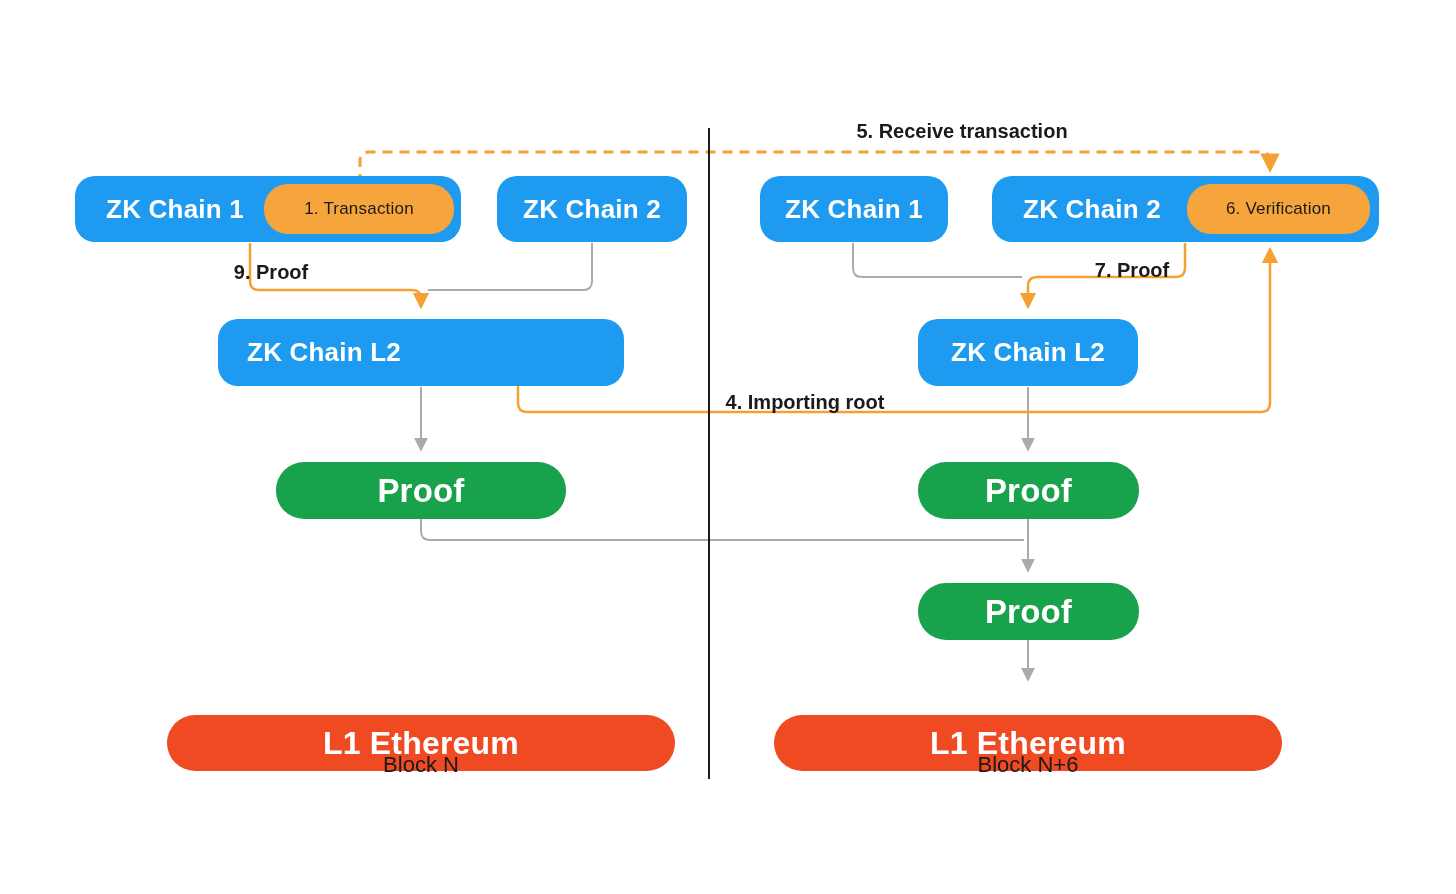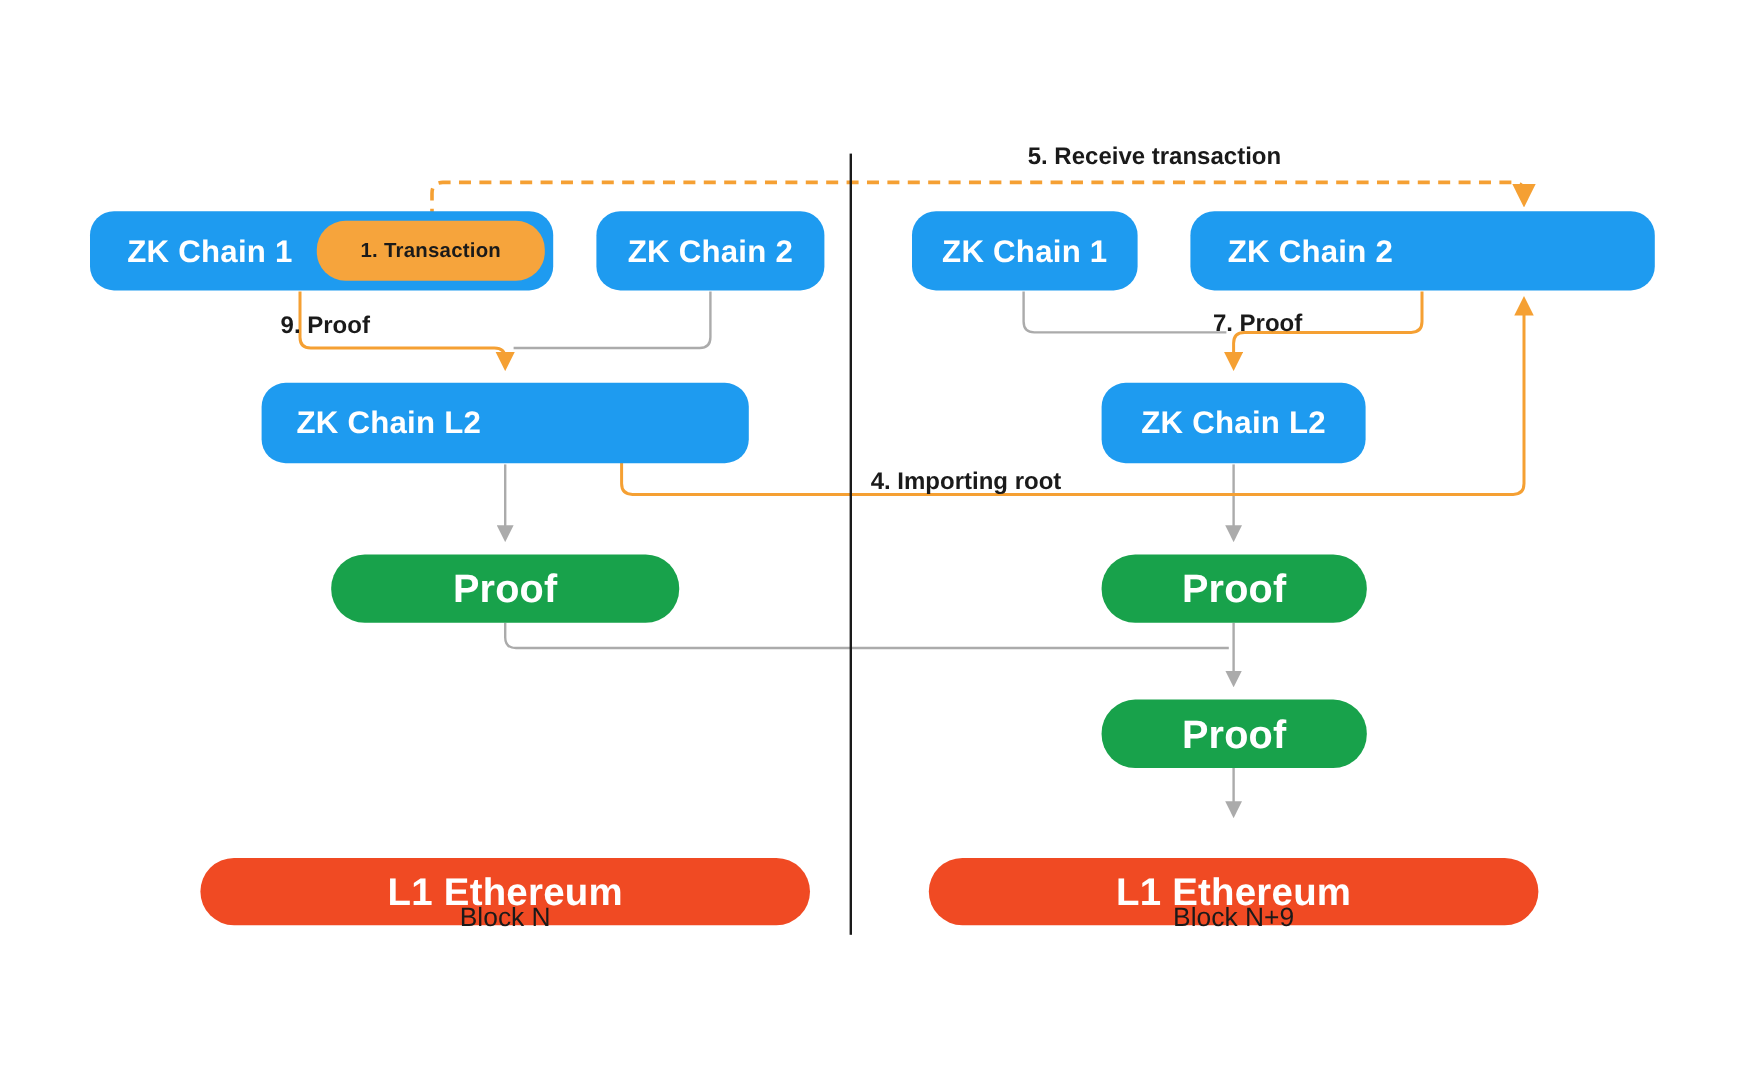--- a/index.html
+++ b/index.html
@@ -13,21 +13,21 @@
   .canvas{position:relative;width:1456px;height:894px;background:#fff;overflow:hidden;}
   .edges{position:absolute;left:0;top:0;z-index:1;}
   .divider{position:absolute;z-index:1;background:var(--divider);}
   .pill{position:absolute;z-index:2;display:flex;align-items:center;justify-content:center;
         color:var(--text-light);font-size:26px;font-weight:600;letter-spacing:.2px;text-align:center;}
   .pill.blue{background:var(--blue);border-radius:20px;}
   .pill.green{background:var(--green);border-radius:28px;font-size:33px;}
   .pill.red{background:var(--red);border-radius:28px;font-size:32px;margin-top:24px;}
   .pill .sub-label{position:absolute;left:0;top:0;bottom:0;display:flex;align-items:center;justify-content:center;}
   .badge{position:absolute;background:var(--orange);border-radius:24px;color:var(--text-dark);
-         font-size:17px;font-weight:700;display:flex;align-items:center;justify-content:center;z-index:3;}
+         font-size:17px;font-weight:400;display:flex;align-items:center;justify-content:center;z-index:3;}
   .edge-label{position:absolute;z-index:3;color:var(--text-dark);font-size:20px;font-weight:700;
               transform:translate(-50%,-50%);white-space:nowrap;text-align:center;}
   .caption{position:absolute;z-index:3;color:var(--text-dark);font-size:22px;font-weight:400;
            transform:translate(-50%,-50%);white-space:nowrap;}
   path.orange{stroke:var(--orange-line);stroke-width:2.5;fill:none;}
   path.gray{stroke:var(--gray-line);stroke-width:2;fill:none;}
   path.dashed{stroke-dasharray:10 7;stroke-width:3;}
   .mo{fill:var(--orange-line);} .mg{fill:var(--gray-line);}
 </style>
 </head>
@@ -83,38 +83,39 @@
   </div>
 
   <span class="caption" style="left:421px;top:765px;">Block N</span>
 
   <div class="pill blue" style="left:760px;top:176px;width:188px;height:66px;">
     <span>ZK Chain 1</span>
   </div>
 
   <div class="pill blue" style="left:992px;top:176px;width:387px;height:66px;">
     <span class="sub-label" style="width:200px;">ZK Chain 2</span>
+    <span class="badge" style="right:9px;top:8px;width:183px;height:50px;">6. Verification</span>
   </div>
 
   <div class="pill blue" style="left:918px;top:319px;width:220px;height:67px;">
     <span>ZK Chain L2</span>
   </div>
 
   <div class="pill green" style="left:918px;top:462px;width:221px;height:57px;">
     <span>Proof</span>
   </div>
 
   <div class="pill green" style="left:918px;top:583px;width:221px;height:57px;">
     <span>Proof</span>
   </div>
 
   <div class="pill red" style="left:774px;top:691px;width:508px;height:56px;">
     <span>L1 Ethereum</span>
   </div>
 
-  <span class="caption" style="left:1028px;top:765px;">Block N+9</span>
+  <span class="caption" style="left:1028px;top:765px;">Block N+6</span>
 
   <span class="edge-label" style="left:271px;top:272px;">9. Proof</span>
   <span class="edge-label" style="left:805px;top:402px;">4. Importing root</span>
   <span class="edge-label" style="left:962px;top:131px;">5. Receive transaction</span>
-  <span class="edge-label" style="left:1048px;top:270px;">7. Proof</span>
+  <span class="edge-label" style="left:1132px;top:270px;">7. Proof</span>
 
 </div>
 
 </body></html>

